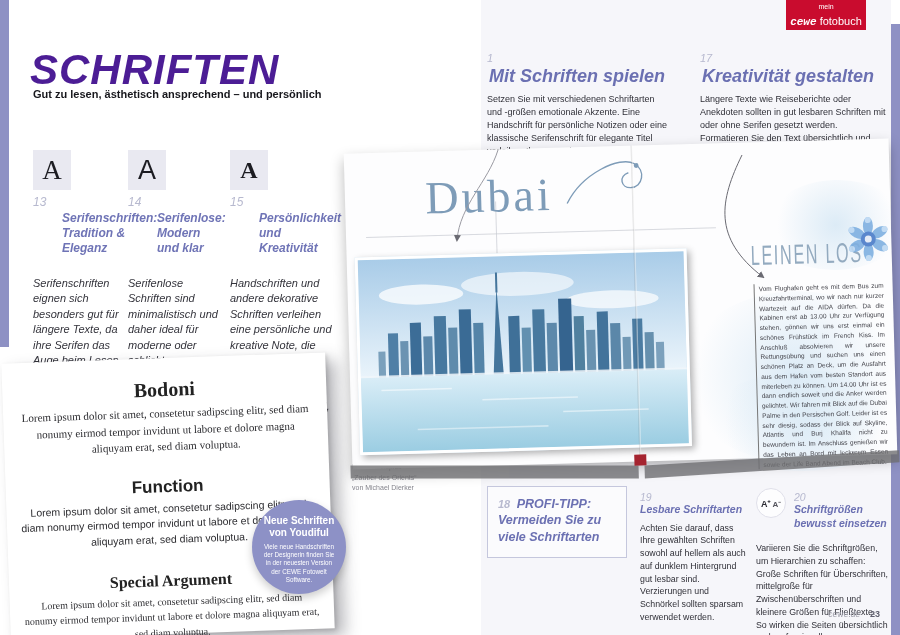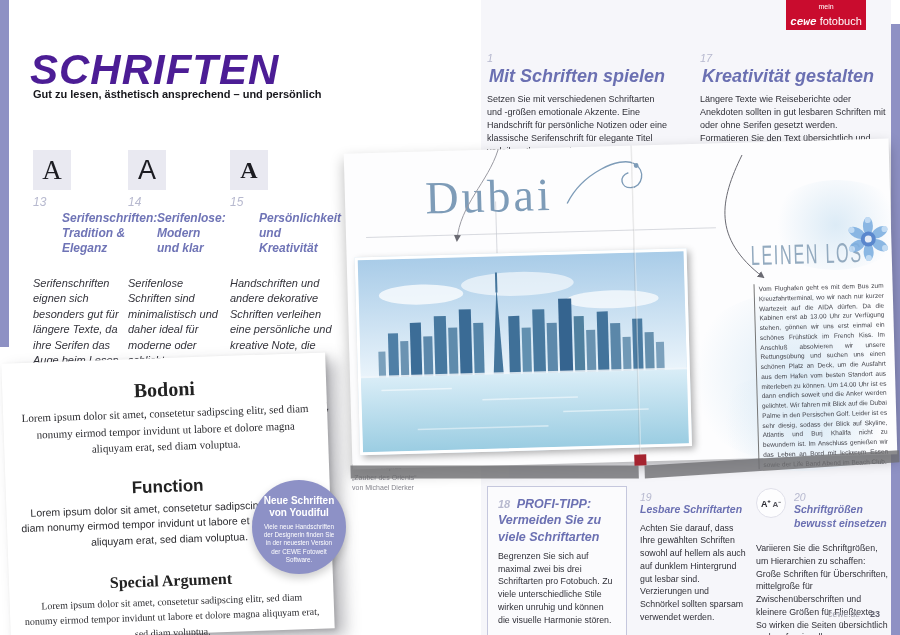--- a/index.html
+++ b/index.html
@@ -47,21 +47,21 @@
     text-align:center; padding:20px 14px; z-index:3;
   }
   .spec-name-serif { font-family:"Liberation Serif", serif; font-weight:bold; font-size:20px; color:#222; }
   .spec-text-serif { font-family:"Liberation Serif", serif; font-size:11px; color:#2c2c30; line-height:1.5; margin-top:4px; }
   .spec-name-sans { font-weight:bold; font-size:17px; color:#222; margin-top:22px; }
   .spec-text-sans { font-size:10.5px; color:#2c2c30; line-height:1.5; margin-top:4px; }
   .spec-name-hand { font-family:cursive; font-weight:bold; font-size:16px; color:#222; margin-top:24px; }
   .spec-text-hand { font-family:cursive; font-size:10px; color:#2c2c30; line-height:1.55; margin-top:4px; }
   
   .youdiful {
-    position:absolute; left:252px; top:480px; width:94px; height:94px; border-radius:50%;
+    position:absolute; left:252px; top:500px; width:94px; height:94px; border-radius:50%;
     background:#8d91c6; color:#fff; text-align:center; padding:15px 9px 0; z-index:4;
     box-shadow:0 4px 8px rgba(0,0,0,.2);
   }
   .youdiful .yt { font-size:10px; font-weight:bold; line-height:1.2; }
   .youdiful .yb { font-size:6.3px; line-height:1.3; margin-top:4px; }
   
   .tip { position:absolute; }
   .tip .num { margin-top:0; font-size:11px; }
   .tip .thead { font-size:18px; font-weight:bold; font-style:italic; color:#6b70b2; margin:2px 2px 6px; }
   .tip .tbody { font-size:9px; color:#303038; line-height:1.45; }
@@ -293,21 +293,20 @@
     <div>„Zauber des Orients“</div>
     <div>von Michael Dierker</div>
   </div>
 
   <div class="tipb" id="tip18">
     <div class="bhead">
       <span class="num">18</span>
       <span>PROFI-TIPP:</span>
       <span>Vermeiden Sie zu viele Schriftarten</span>
     </div>
-    <div class="bbody">Begrenzen Sie sich auf maximal zwei bis drei Schriftarten pro Fotobuch. Zu viele unterschiedliche Stile wirken unruhig und können die visuelle Harmonie stören.</div>
   </div>
 
   <div class="tipb" id="tip19">
     <div class="num">19</div>
     <div class="bhead">Lesbare Schriftarten</div>
     <div class="bbody">Achten Sie darauf, dass Ihre gewählten Schriften sowohl auf hellem als auch auf dunklem Hintergrund gut lesbar sind. Verzierungen und Schnörkel sollten sparsam verwendet werden.</div>
   </div>
 
   <div class="tipb" id="tip20">
     <div class="size-icon">

